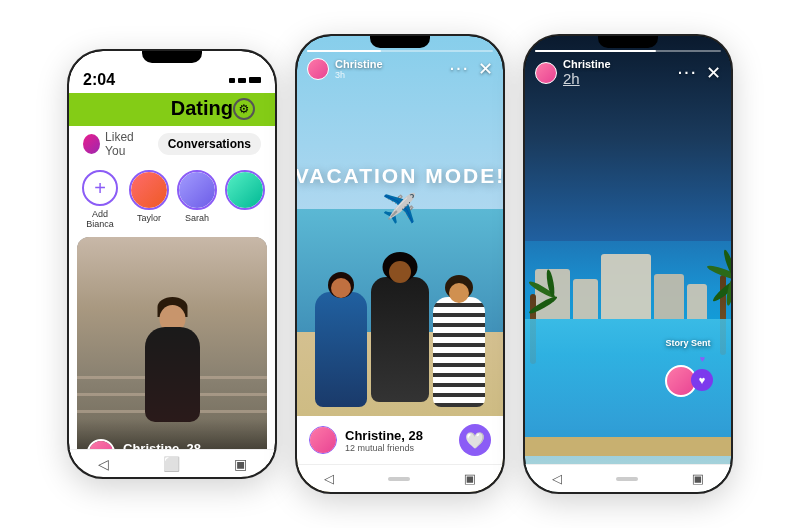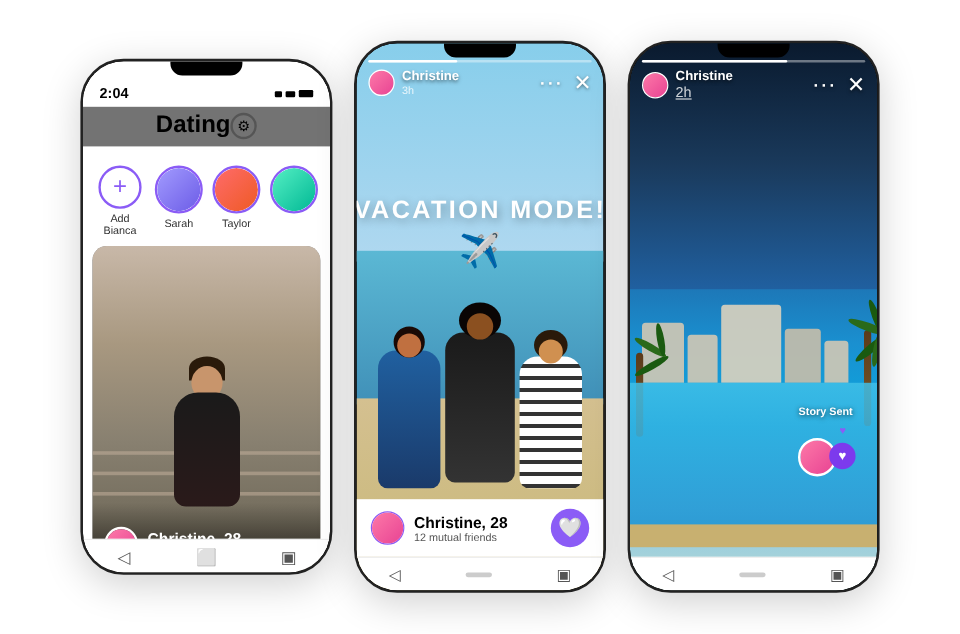--- a/index.html
+++ b/index.html
@@ -85,44 +85,44 @@
     
     .phone1-status {
       display: flex;
       align-items: center;
       justify-content: space-between;
       padding: 8px 14px 4px;
       background: #fff;
     }
 
     .status-time {
-      font-size: 12px;
+      font-size: 16px;
       font-weight: 600;
       color: #000;
     }
 
     .status-icons {
       display: flex;
       gap: 3px;
       align-items: center;
     }
 
     .status-bar-icon {
       width: 10px;
       height: 6px;
       background: #000;
       border-radius: 1px;
     }
 
     .phone1-header {
       display: flex;
       align-items: center;
-      justify-content: center;
-      padding: 4px 2px 6px;
-      background: #737373;
+      justify-content: flex-end;
+      padding: 4px 20px 6px;
+      background: #84cc16;
     }
 
     .header-title {
       font-size: 20px;
       font-weight: 700;
       color: #000;
     }
 
     .gear-icon {
       width: 22px;
@@ -459,41 +459,48 @@
           <div class="status-bar-icon" style="width:12px;height:6px;border-radius:1px;background:#000;"></div>
         </div>
       </div>
 
       <div class="phone1-header">
         <span class="header-title">Dating</span>
         <div class="gear-icon">⚙</div>
       </div>
 
       <div class="phone1-tabs">
+        <div class="tab-liked">
+          <div class="avatar-small"></div>
+          <span style="font-size:12px;color:#555;">Liked You</span>
+        </div>
+        <div class="tab-conversations">
+          <span>Conversations</span>
+        </div>
       </div>
 
       <div class="phone1-stories">
 
         <div class="story-item">
           <div class="story-plus">+</div>
           <span class="story-label">Add Bianca</span>
         </div>
 
         <div class="story-item">
           <div class="story-avatar">
-            <div class="story-avatar-inner avatar-grad-2"></div>
-          </div>
-          <span class="story-label">Sarah</span>
+            <div class="story-avatar-inner avatar-grad-1"></div>
+          </div>
+          <span class="story-label">Taylor</span>
         </div>
 
         <div class="story-item">
           <div class="story-avatar">
-            <div class="story-avatar-inner avatar-grad-1"></div>
-          </div>
-          <span class="story-label">Taylor</span>
+            <div class="story-avatar-inner avatar-grad-2"></div>
+          </div>
+          <span class="story-label">Sarah</span>
         </div>
 
 
         <div class="story-item">
           <div class="story-avatar">
             <div class="story-avatar-inner avatar-grad-4"></div>
           </div>
 
         </div>
       </div>
@@ -649,21 +656,21 @@
         </div>
 
         <div style="position:absolute;top:14px;left:0;right:0;padding:0 10px;">
           <div style="height:2px;background:rgba(255,255,255,0.4);border-radius:2px;margin-bottom:6px;">
             <div style="height:100%;width:65%;background:#fff;border-radius:2px;"></div>
           </div>
           <div style="display:flex;align-items:center;gap:6px;">
             <div style="width:22px;height:22px;border-radius:50%;border:1.5px solid #fff;overflow:hidden;background:linear-gradient(135deg,#fd79a8,#e84393);"></div>
             <div>
               <div style="font-size:11px;font-weight:700;color:#fff;text-shadow:0 1px 3px rgba(0,0,0,0.5);">Christine</div>
-              <div style="font-size:12px;color:rgba(255,255,255,0.8);text-decoration:underline;">2h</div>
+              <div style="font-size:15px;color:rgba(255,255,255,0.8);text-decoration:underline;">2h</div>
             </div>
             <div style="margin-left:auto;display:flex;align-items:center;gap:8px;">
               <span style="color:#fff;font-size:14px;font-weight:700;letter-spacing:2px;text-shadow:0 1px 3px rgba(0,0,0,0.5);">···</span>
               <span style="color:#fff;font-size:18px;font-weight:300;text-shadow:0 1px 3px rgba(0,0,0,0.5);">✕</span>
             </div>
           </div>
         </div>
 
         <div style="position:absolute;bottom:95px;right:18px;display:flex;flex-direction:column;align-items:center;gap:4px;">
           <div style="font-size:9px;font-weight:700;color:#fff;text-shadow:0 1px 4px rgba(0,0,0,0.7);">Story Sent</div>

